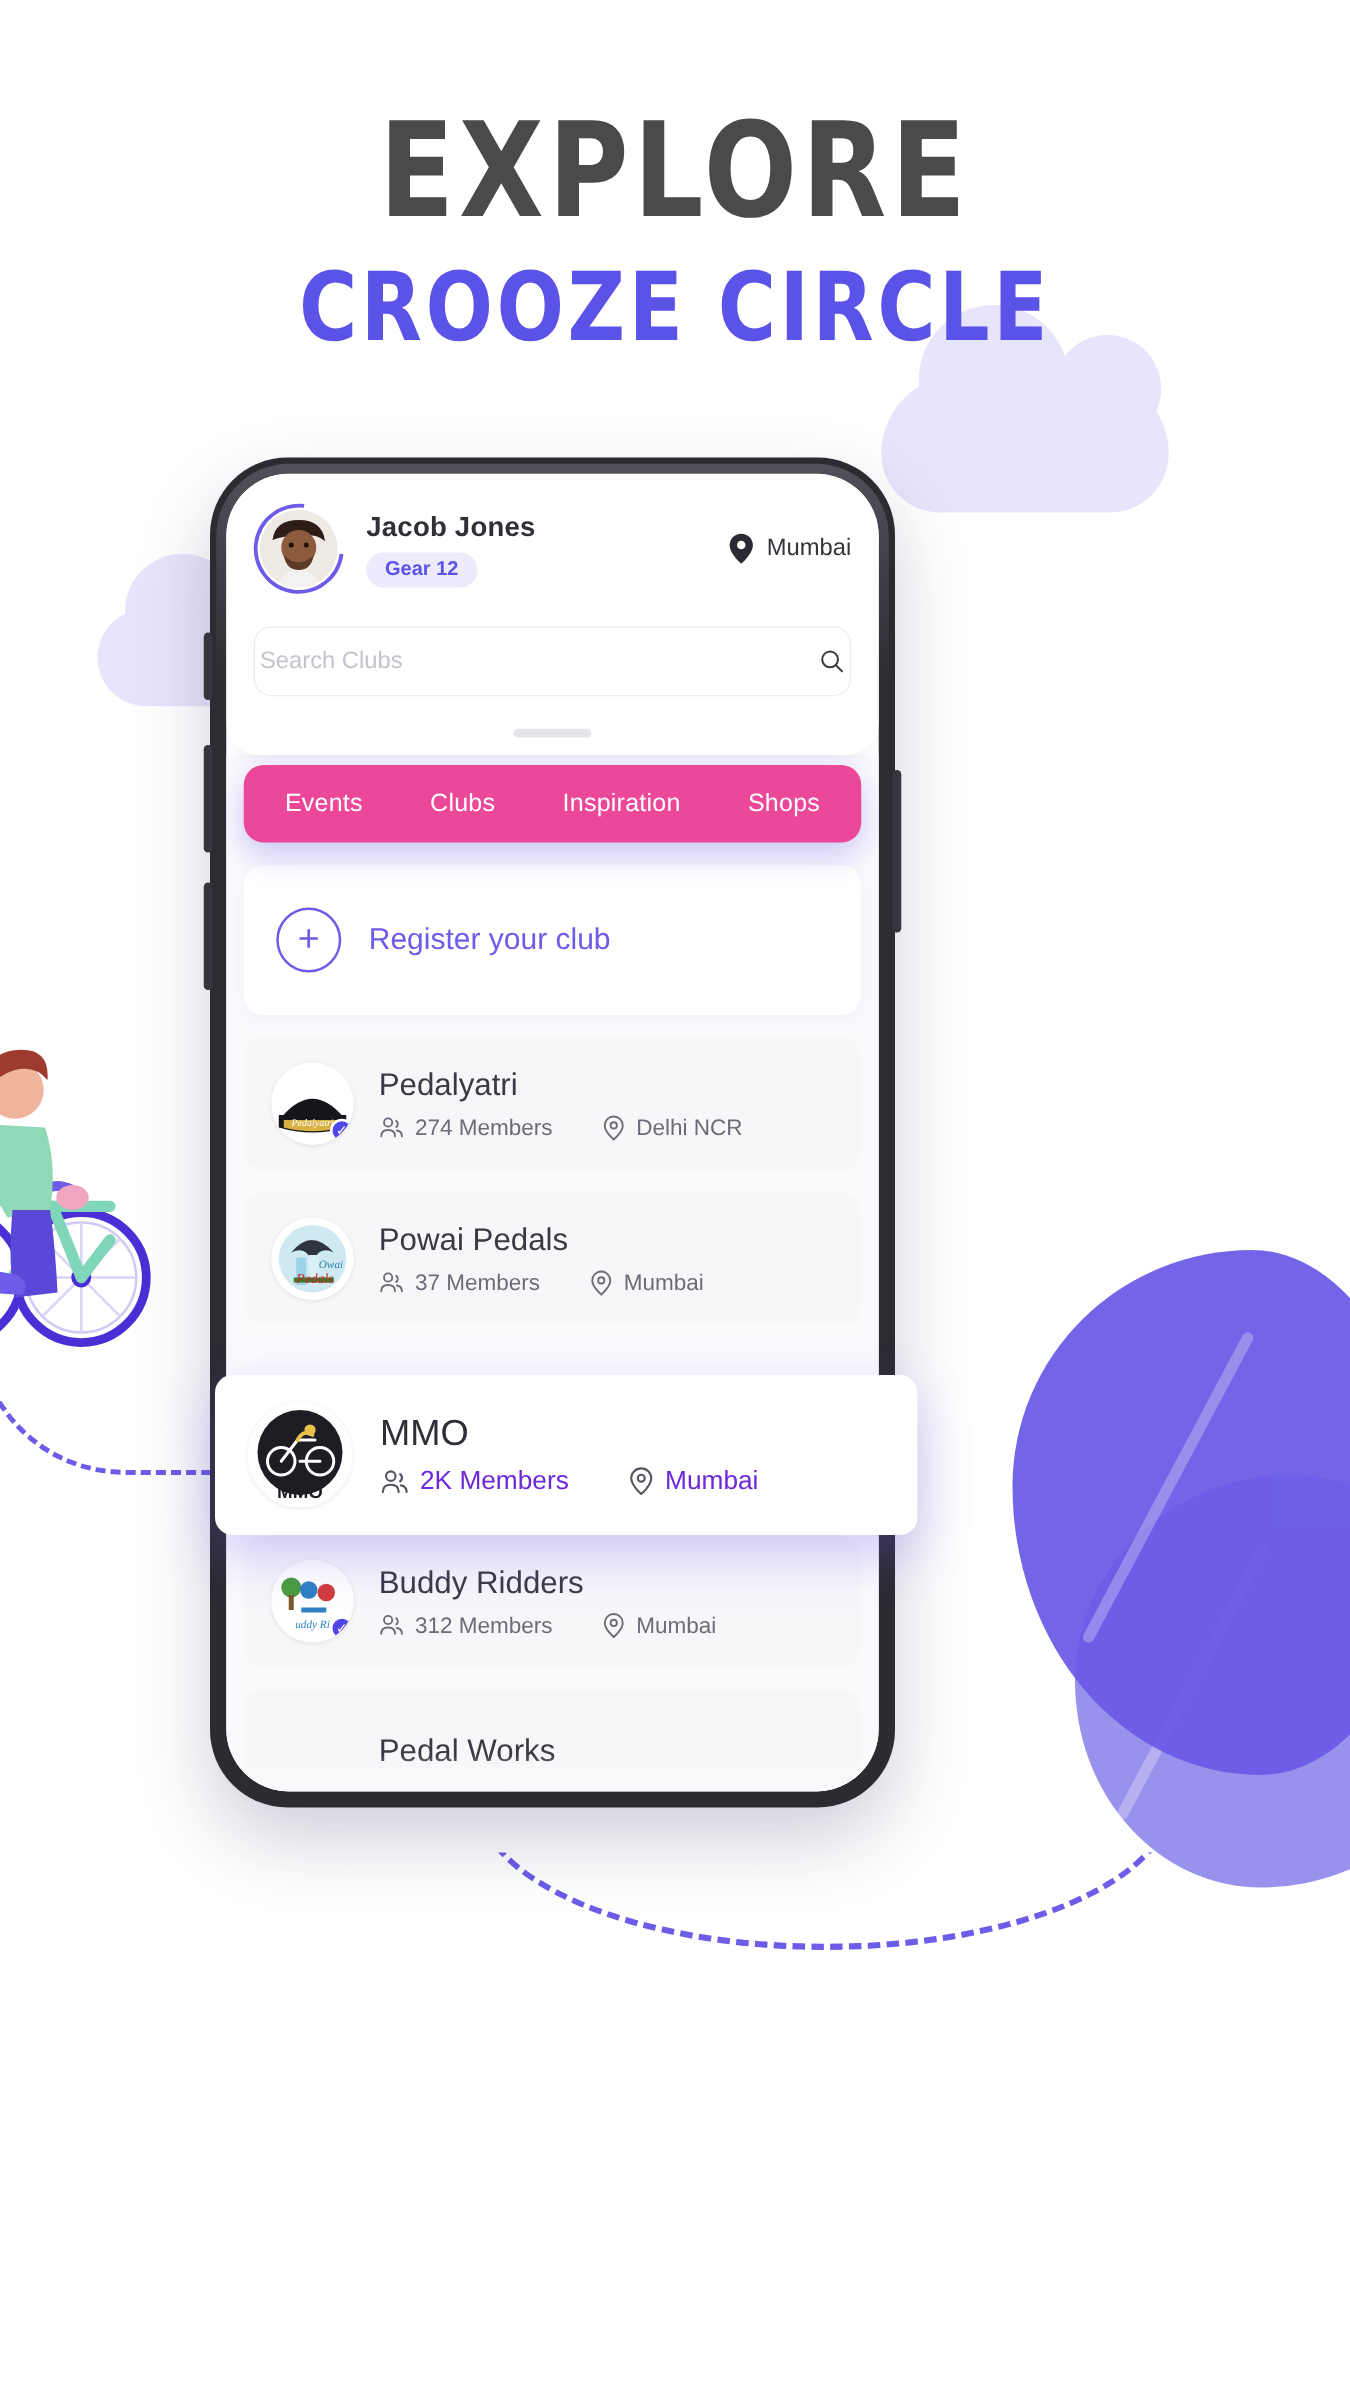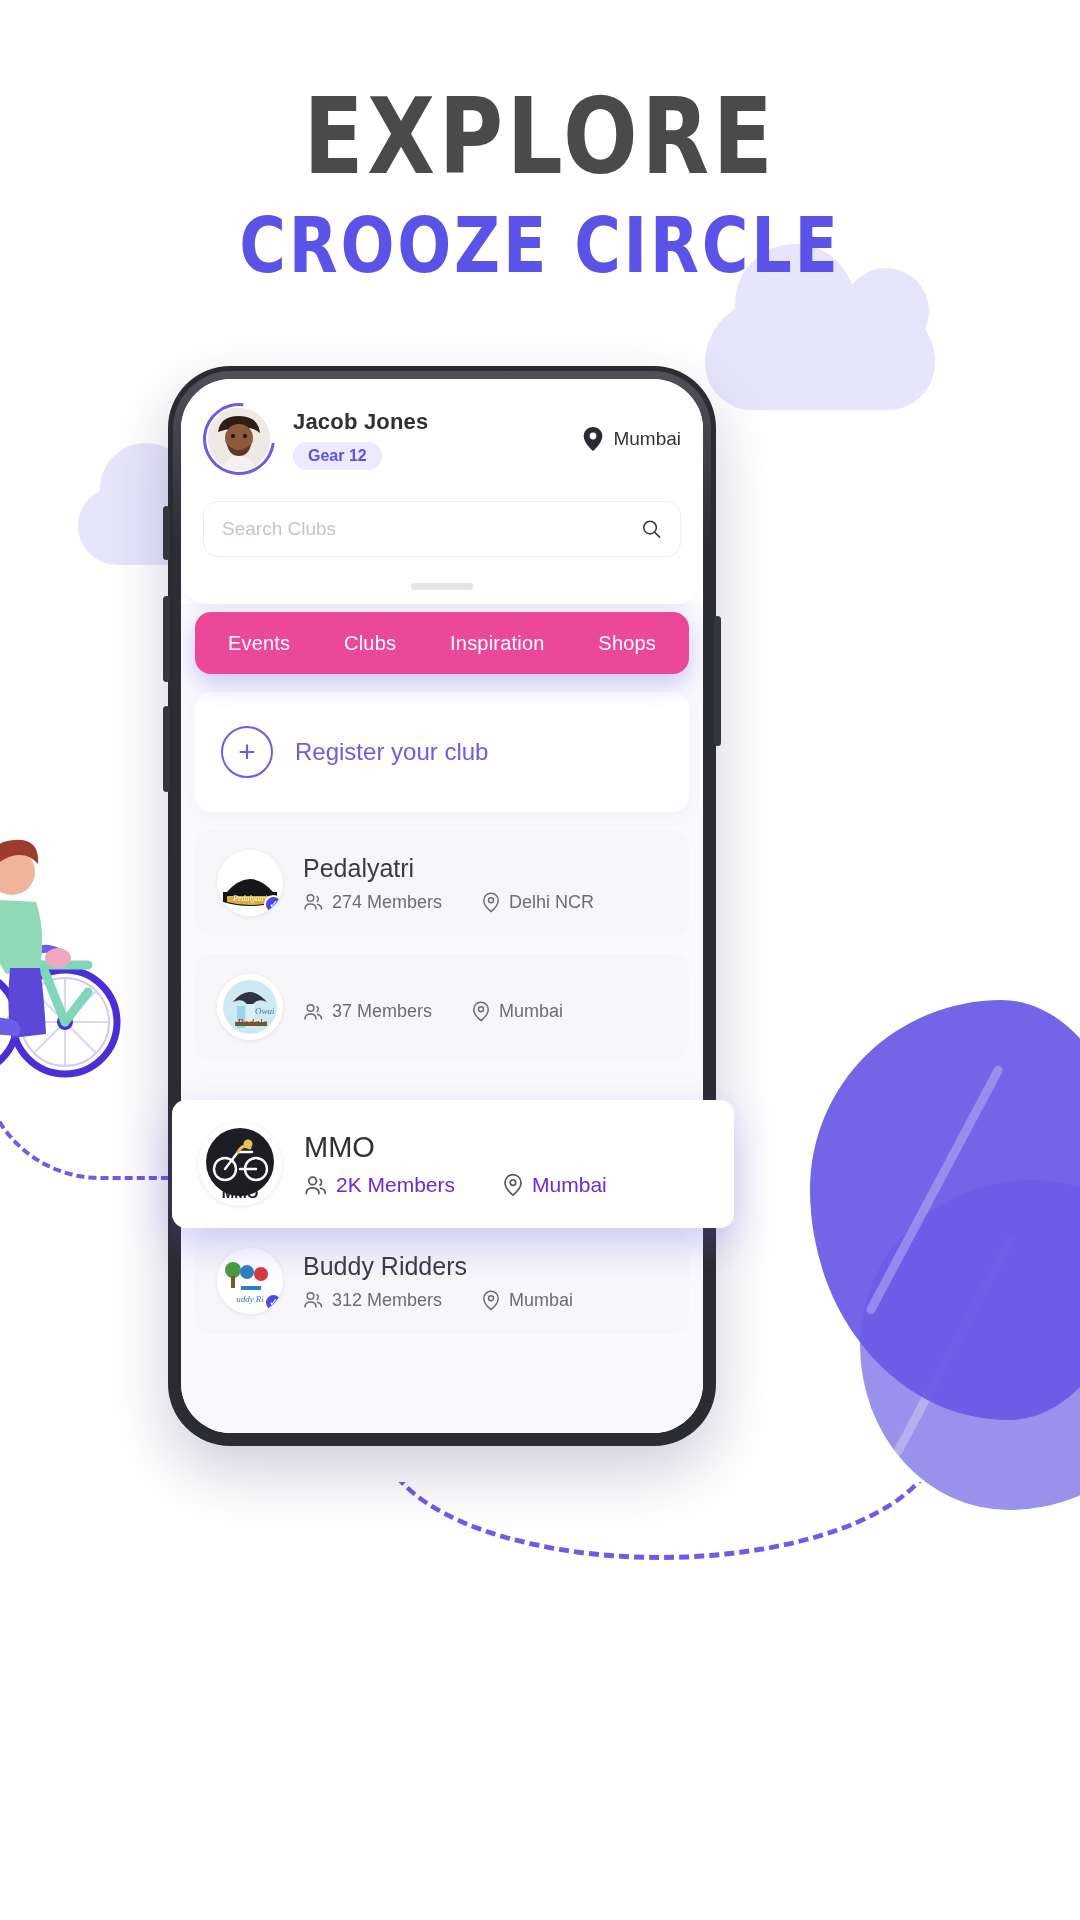--- a/index.html
+++ b/index.html
@@ -112,21 +112,21 @@
   .loc { display:flex; align-items:center; gap:9px; font-size:19px; color:#33333a; }
 
   .tools-row { display:flex; gap:20px; margin-top:26px; padding-bottom:26px; }
   .filter-box {
     width:200px; height:56px; border:1px solid #e6e6ee; border-radius:14px;
     display:flex; align-items:center; justify-content:space-between; padding:0 18px;
     font-size:19px; color:#3b3b44; background:#fff;
   }
   .search-box {
     flex:1; height:56px; border:1px solid #ececf3; border-radius:14px;
-    display:flex; align-items:center; justify-content:space-between; padding:0 18px;
+    display:flex; align-items:center; justify-content:space-between; padding:0 4px;
     background:#fff;
   }
   .search-box input {
     border:0; outline:0; font-size:19px; color:#3b3b44; width:100%;
     font-family:"Liberation Sans", sans-serif; background:transparent;
   }
   .search-box input::placeholder { color:#c3c3ce; }
 
   .grabber { width:62px; height:7px; border-radius:9px; background:#e4e4ea; margin:0 auto 14px auto; }
 
@@ -347,20 +347,21 @@
               <circle cx="33" cy="33" r="27" fill="#cfe9f2"></circle>
               <path d="M16 28 q16 -20 34 0 q-12 -6 -17 8 q-5 -14 -17 -8z" fill="#2e3440"></path>
               <rect x="20" y="32" width="8" height="22" fill="#9bd4ea"></rect>
               <rect x="30" y="30" width="8" height="24" fill="#d9f0f7"></rect>
               <rect x="18" y="48" width="32" height="4" fill="#3a7a2a"></rect>
               <text x="38" y="40" font-size="9" fill="#2b7fa8" font-family="Liberation Serif, serif" font-style="italic">Owai</text>
               <text x="20" y="52" font-size="11" fill="#d0202a" font-family="Liberation Serif, serif" font-style="italic">Pedals</text>
             </svg>
           </div>
           <div class="club-info">
+            <div class="club-name">Powai Pedals</div>
             <div class="club-meta">
               <div class="meta-item">
                 <svg width="20" height="20" viewBox="0 0 20 20">
                   <circle cx="7.5" cy="6" r="3.3" fill="none" stroke="#6c6c78" stroke-width="1.5"></circle>
                   <path d="M2 17 q0 -5 5.5 -5 q5.5 0 5.5 5" fill="none" stroke="#6c6c78" stroke-width="1.5" stroke-linecap="round"></path>
                   <path d="M13.5 4.3 a3.1 3.1 0 0 1 0 5.6" fill="none" stroke="#6c6c78" stroke-width="1.5"></path>
                   <path d="M14.5 12.4 q4 .6 4 4.6" fill="none" stroke="#6c6c78" stroke-width="1.5" stroke-linecap="round"></path>
                 </svg>
                 <span>37 Members</span>
               </div>
@@ -406,20 +407,26 @@
                 <svg width="18" height="21" viewBox="0 0 18 21">
                   <path d="M9 1.2 C5 1.2 1.8 4.4 1.8 8.4 C1.8 13.6 9 19.6 9 19.6 S16.2 13.6 16.2 8.4 C16.2 4.4 13 1.2 9 1.2 Z" fill="none" stroke="#6c6c78" stroke-width="1.5"></path>
                   <circle cx="9" cy="8.3" r="2.5" fill="none" stroke="#6c6c78" stroke-width="1.5"></circle>
                 </svg>
                 <span>Mumbai</span>
               </div>
             </div>
           </div>
         </div>
 
+        <div class="club-card" style="min-height:70px;">
+          <div class="club-logo" style="visibility:hidden;"></div>
+          <div class="club-info">
+            <div class="club-name">Pedal Works</div>
+          </div>
+        </div>
 
       </div>
 
       <div class="fade-bottom"></div>
     </div>
   </div>
 </div>
 
 <div class="float-card" style="left:172px; width:562px; top:1100px; position:absolute;">
   <div class="club-logo" style="width:84px;height:84px;">

